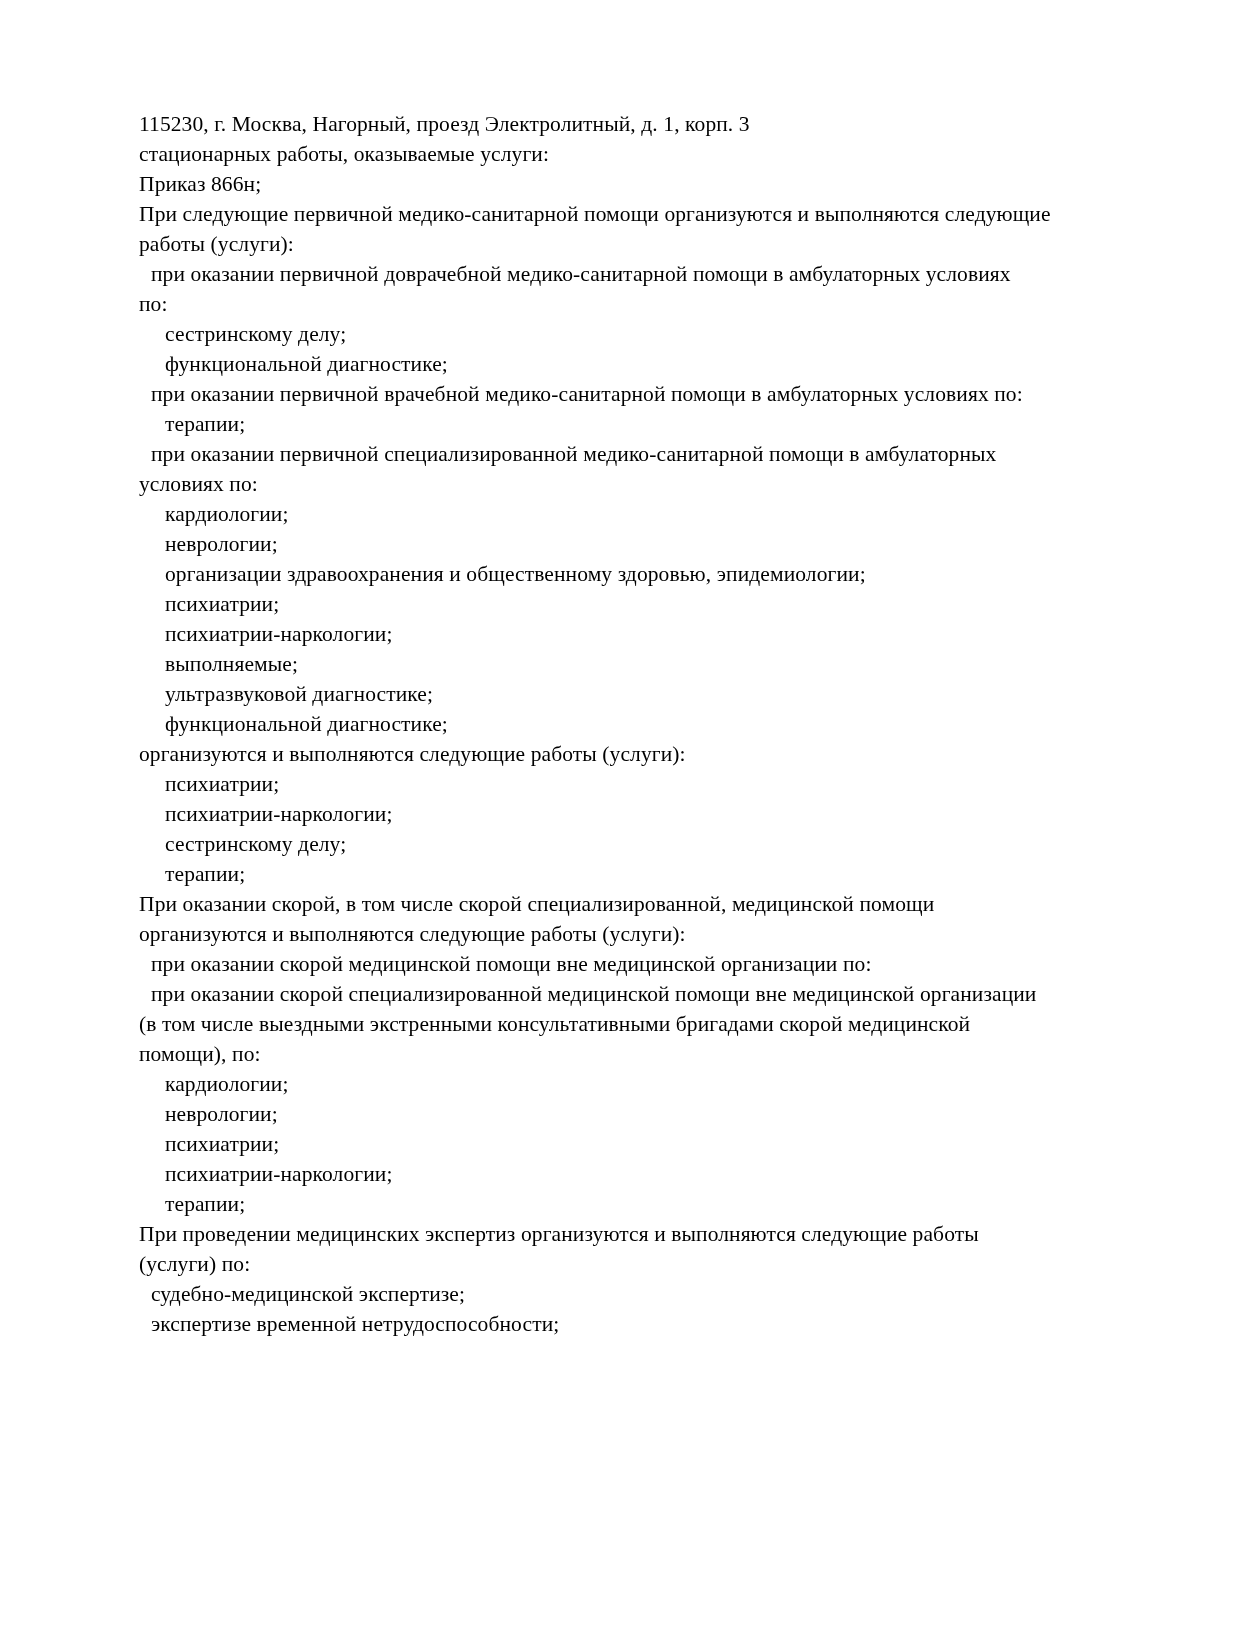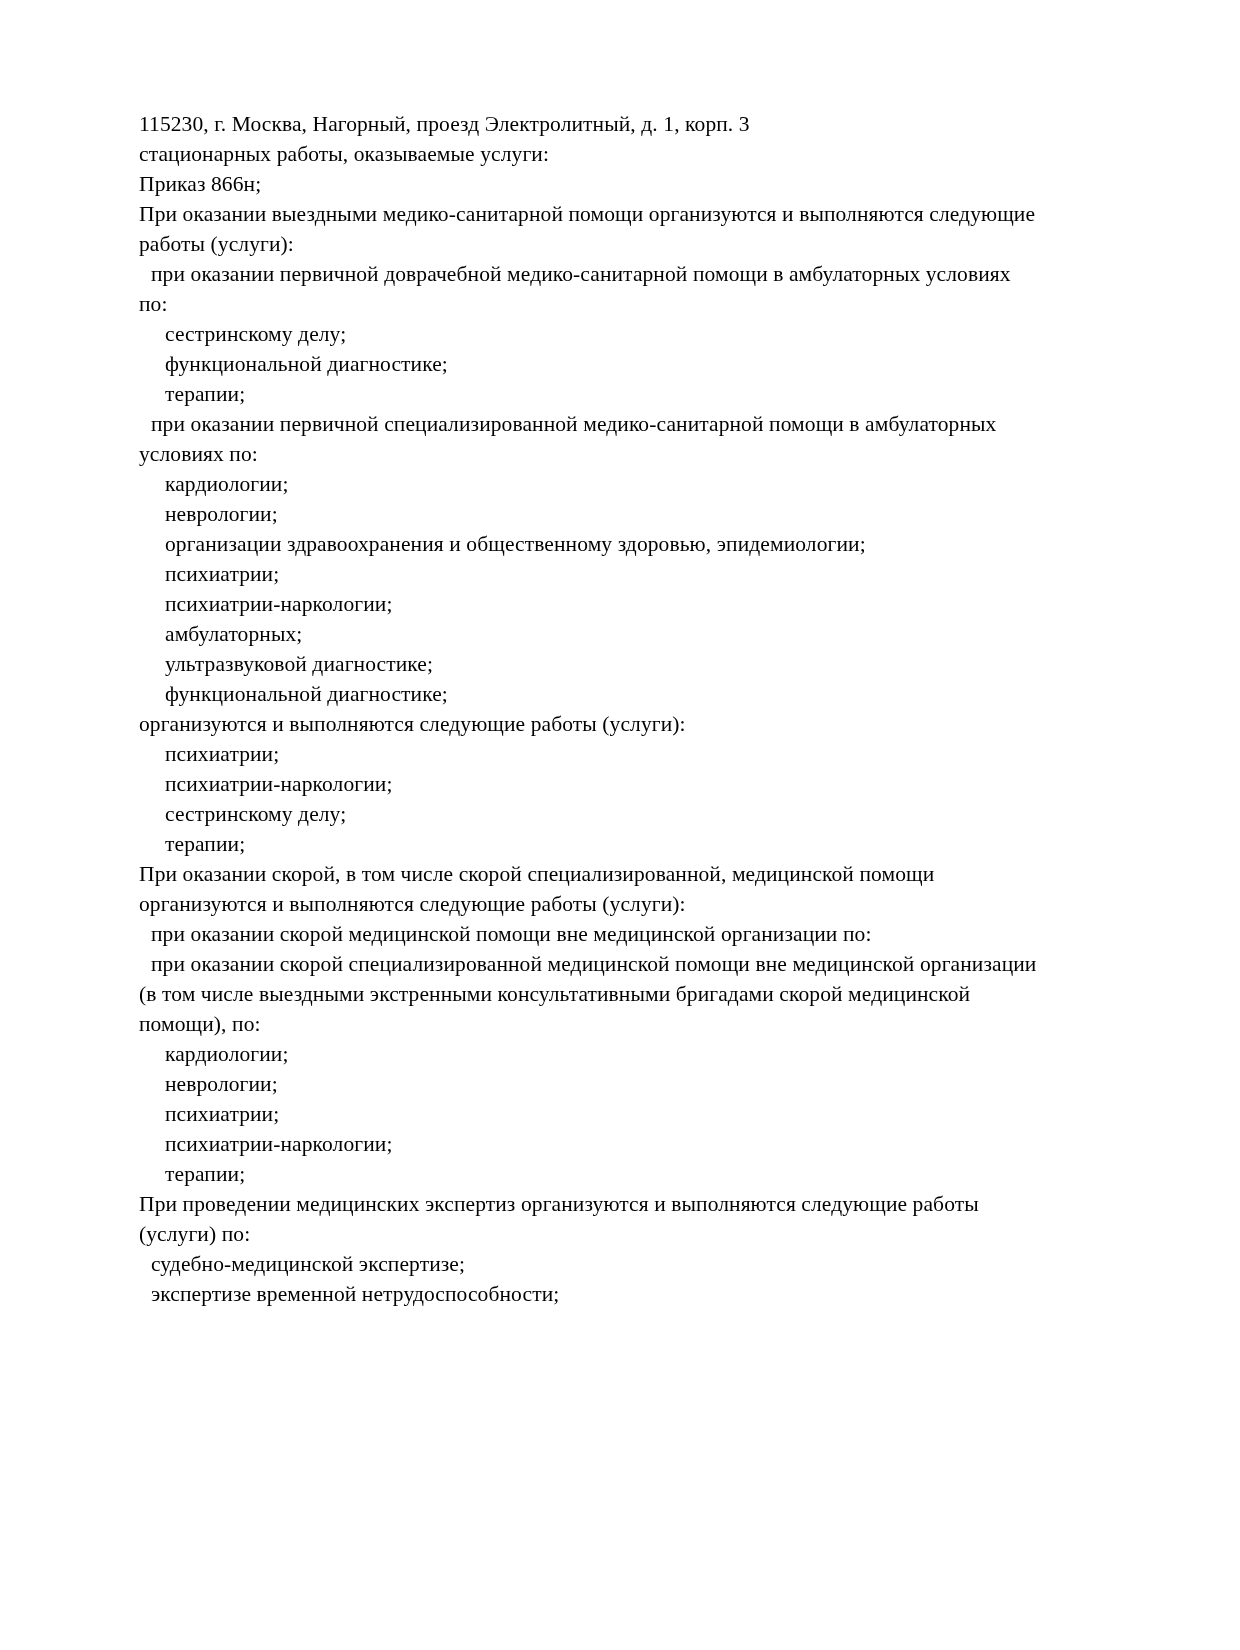--- a/index.html
+++ b/index.html
@@ -38,35 +38,36 @@
   .indent-2 { padding-left: 26px; }
 </style>
 </head>
 <body>
 
 <div class="page" style="background: rgb(255, 255, 255);">
   <div class="text-block" style="color: rgb(0, 0, 0);">
       <div class="line indent-0">115230, г. Москва, Нагорный, проезд Электролитный, д. 1, корп. 3</div>
       <div class="line indent-0">стационарных работы, оказываемые услуги:</div>
       <div class="line indent-0">Приказ 866н;</div>
-      <div class="line indent-0">При оказании выездными медико-санитарной помощи организуются и выполняются следующие</div>
+      <div class="line indent-0">При следующие первичной медико-санитарной помощи организуются и выполняются следующие</div>
       <div class="line indent-0">работы (услуги):</div>
       <div class="line indent-1">при оказании первичной доврачебной медико-санитарной помощи в амбулаторных условиях</div>
       <div class="line indent-0">по:</div>
       <div class="line indent-2">сестринскому делу;</div>
       <div class="line indent-2">функциональной диагностике;</div>
+      <div class="line indent-1">при оказании первичной врачебной медико-санитарной помощи в амбулаторных условиях по:</div>
       <div class="line indent-2">терапии;</div>
       <div class="line indent-1">при оказании первичной специализированной медико-санитарной помощи в амбулаторных</div>
       <div class="line indent-0">условиях по:</div>
       <div class="line indent-2">кардиологии;</div>
       <div class="line indent-2">неврологии;</div>
       <div class="line indent-2">организации здравоохранения и общественному здоровью, эпидемиологии;</div>
       <div class="line indent-2">психиатрии;</div>
       <div class="line indent-2">психиатрии-наркологии;</div>
-      <div class="line indent-2">амбулаторных;</div>
+      <div class="line indent-2">выполняемые;</div>
       <div class="line indent-2">ультразвуковой диагностике;</div>
       <div class="line indent-2">функциональной диагностике;</div>
       <div class="line indent-0">организуются и выполняются следующие работы (услуги):</div>
       <div class="line indent-2">психиатрии;</div>
       <div class="line indent-2">психиатрии-наркологии;</div>
       <div class="line indent-2">сестринскому делу;</div>
       <div class="line indent-2">терапии;</div>
       <div class="line indent-0">При оказании скорой, в том числе скорой специализированной, медицинской помощи</div>
       <div class="line indent-0">организуются и выполняются следующие работы (услуги):</div>
       <div class="line indent-1">при оказании скорой медицинской помощи вне медицинской организации по:</div>

